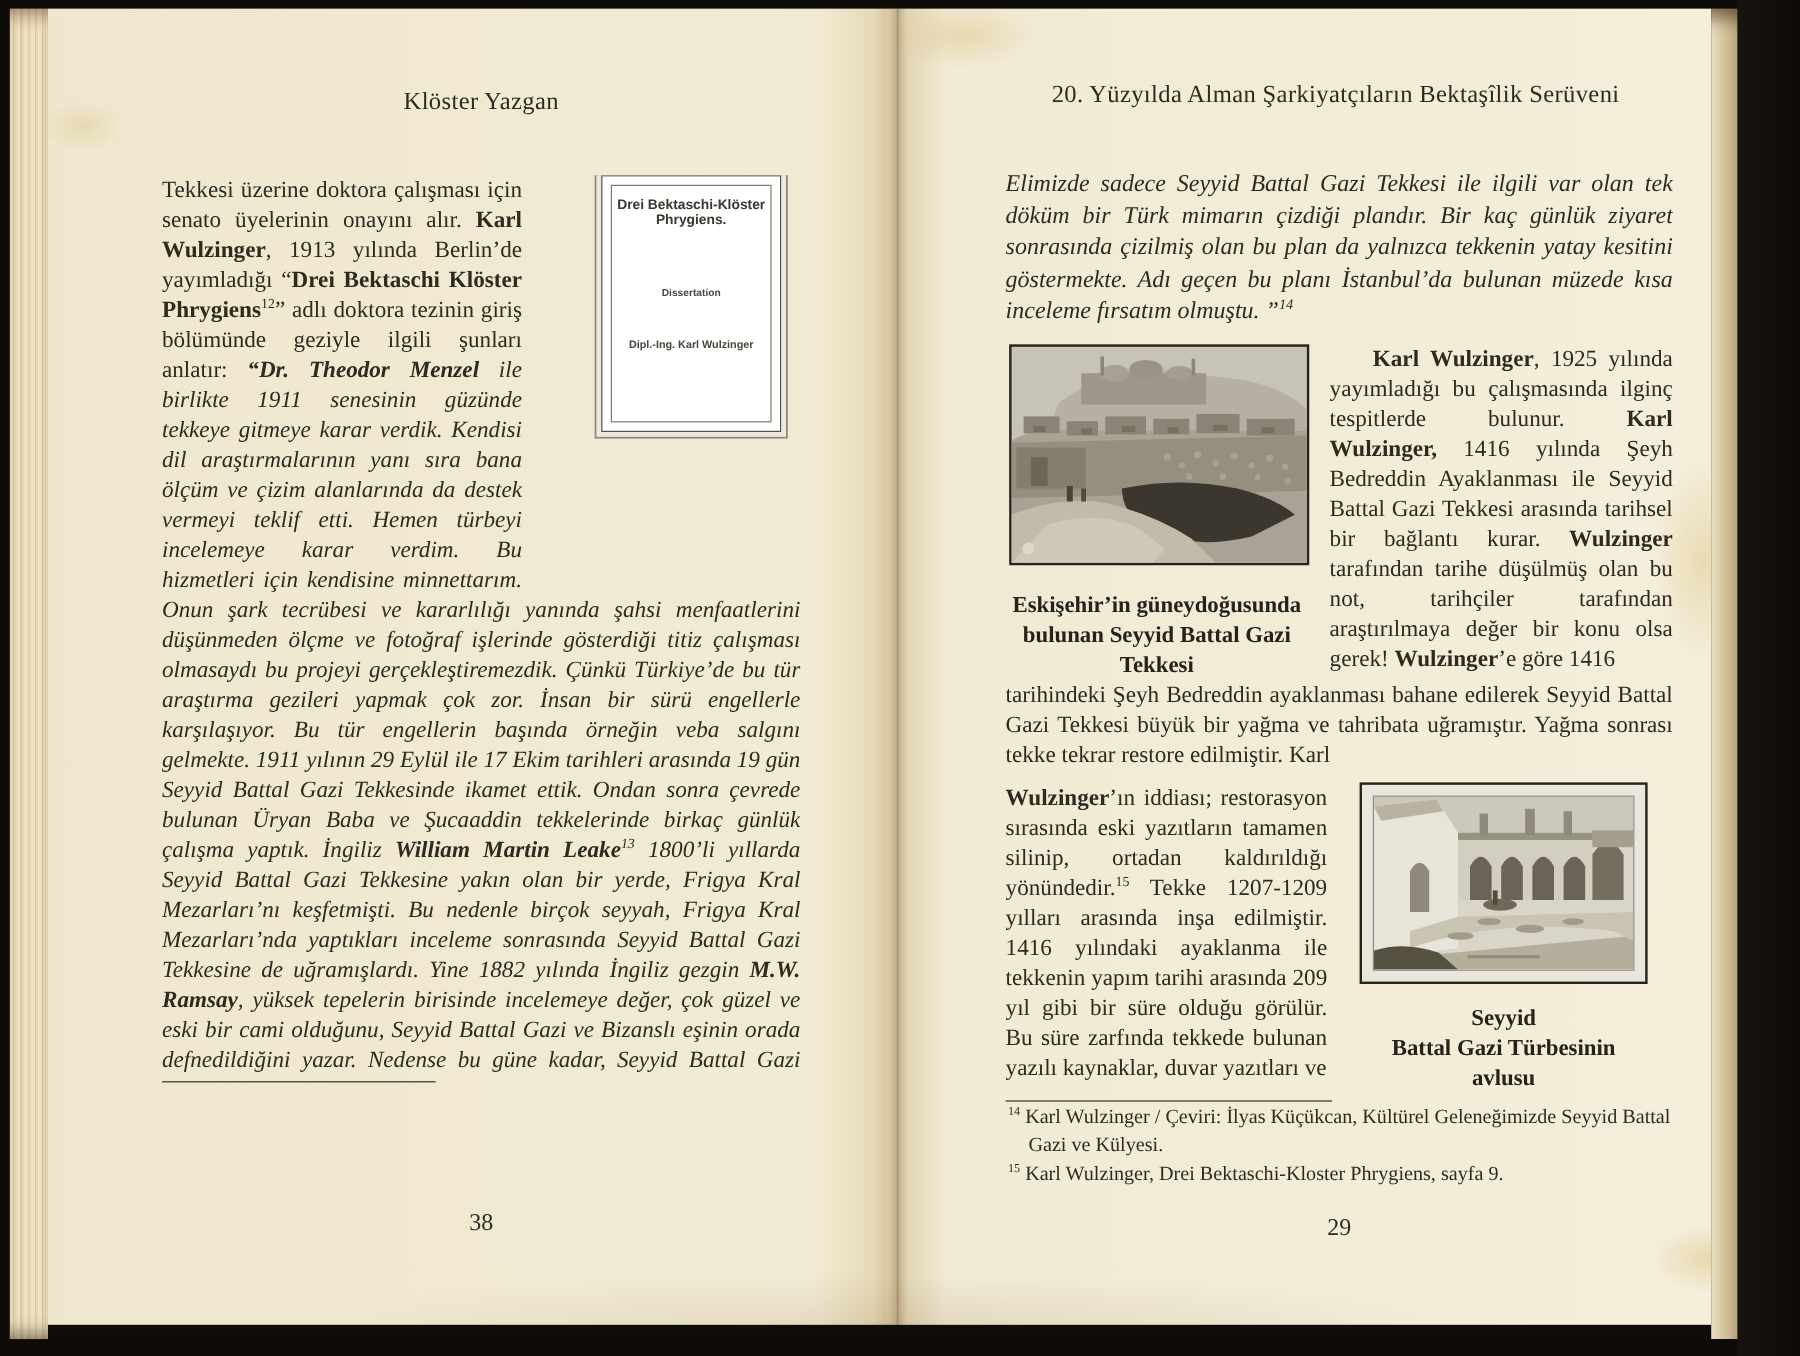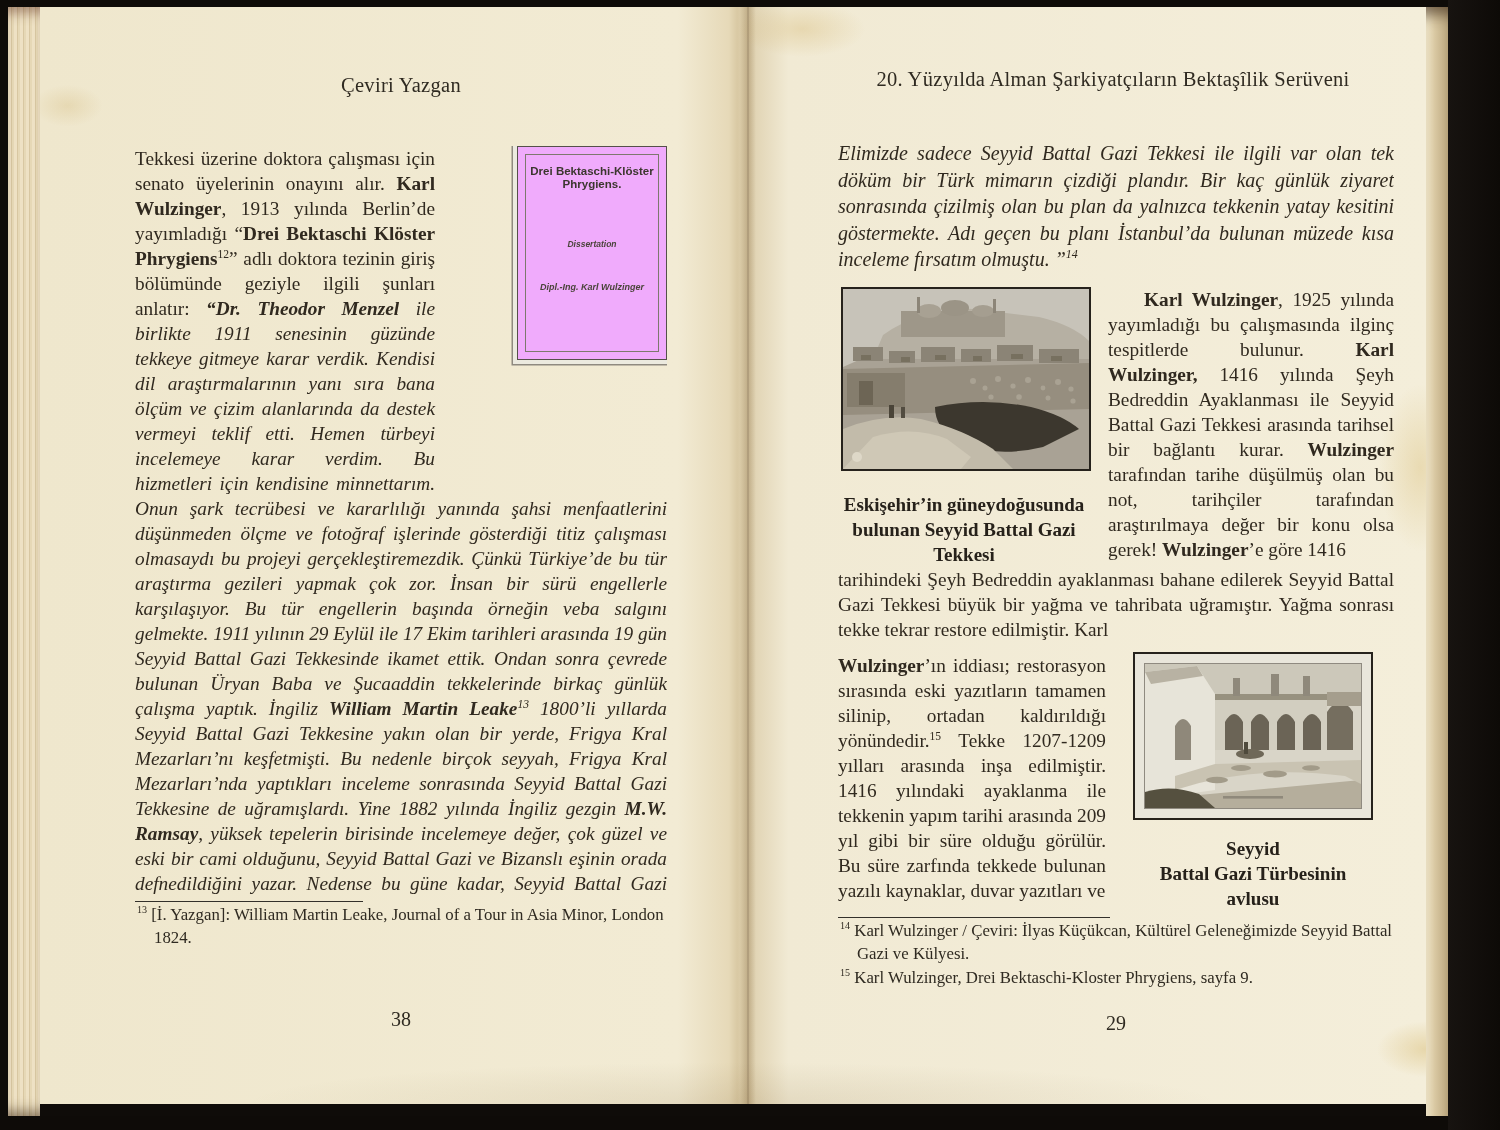--- a/index.html
+++ b/index.html
@@ -38,50 +38,50 @@
   .pg-header{text-align:center;font-size:20.5px;letter-spacing:.3px;color:#2f2a21;}
   .body-text{font-size:19.3px;line-height:25px;text-align:justify;color:#30291f;}
   .body-text sup, .fnote sup{font-size:.6em;vertical-align:super;line-height:0;}
   .fn-rule{border:0;border-top:1.8px solid #33302a;}
   .fnote{font-size:16.8px;line-height:23px;color:#2f2a21;text-indent:-17px;padding-left:17px;margin:0 0 1px 0;}
   .page-num{text-align:center;font-size:20px;color:#2f2a21;}
   .caption{font-weight:bold;text-align:center;font-size:19px;line-height:25px;color:#26211a;}
 
   
   .fig-cover-float{float:right;width:222px;min-height:328px;margin-left:10px;}
-  .cover-box{width:148px;height:212px;margin-left:auto;margin-right:0;
-    background:#f0abfc;border:1.5px solid #55504a;
+  .cover-box{width:148px;height:212px;margin-left:auto;margin-right:16px;
+    background:#ffffff;border:1.5px solid #55504a;
     box-shadow:0 0 0 4px #eceadf, 0 0 0 5.5px #8f8a80;position:relative;}
   .cover-inner{position:absolute;left:7px;top:7px;right:7px;bottom:7px;border:1px solid #7d786e;
     display:flex;flex-direction:column;align-items:center;}
   .cover-title{font-family:"Liberation Sans","DejaVu Sans",sans-serif;font-weight:bold;
     font-size:11.5px;line-height:13px;text-align:center;color:#3b362e;margin-top:10px;}
   .cover-rule{width:84%;height:1px;background:#6d675c;margin-top:8px;}
   .blur{background:#8e887a;border-radius:1px;opacity:.75;}
-  .cover-word{font-family:"Liberation Sans","DejaVu Sans",sans-serif;font-weight:bold;color:#4a443a;text-align:center;font-style:italic;}
+  .cover-word{font-family:"Liberation Sans","DejaVu Sans",sans-serif;font-weight:bold;color:#4a443a;text-align:center;}
 
   
   .photo-frame{border:2px solid #26221c;background:#b9b4aa;}
   .photo-frame2{border:2px solid #26221c;background:#e9e6db;padding:9px;}
   .photo-frame2 .mat{border:1px solid #8f8a80;}
 </style>
 </head>
 <body>
 
 <div class="spread"></div>
 <div class="gutter"></div>
 <div class="stains"></div>
 <div class="page-stack-left"></div>
 <div class="fold-right"></div>
 <div class="edge-top"></div>
 <div class="edge-bottom"></div>
 <div class="edge-left-black"></div>
 <div class="edge-right-black"></div>
 
-<div class="abs pg-header" style="left:135px;top:74px;width:532px;">Çeviri Yazgan</div>
+<div class="abs pg-header" style="left:135px;top:74px;width:532px;">Klöster Yazgan</div>
 
 <div class="abs body-text" style="left:135px;top:146px;width:532px;height:752px;overflow:hidden;">
   <div class="fig-cover-float">
     <div class="cover-box">
       <div class="cover-inner">
         <div class="cover-title">Drei Bektaschi-Klöster<br>Phrygiens.</div>
         <div class="cover-rule"></div>
         <div class="blur" style="width:70%;height:2px;margin-top:12px;"></div>
         <div class="blur" style="width:85%;height:2px;margin-top:5px;"></div>
         <div class="blur" style="width:40%;height:2px;margin-top:5px;"></div>
@@ -94,21 +94,20 @@
         <div class="blur" style="width:66%;height:2px;margin-top:5px;"></div>
         <div class="blur" style="width:58%;height:2px;margin-top:26px;"></div>
       </div>
     </div>
   </div>
   <span><span>Tekkesi üzerine doktora çalışması için senato üyelerinin onayını alır. </span><span style="font-weight: bold;">Karl Wulzinger</span><span>, 1913 yılında Berlin’de yayımladığı “</span><span style="font-weight: bold;">Drei Bektaschi Klöster Phrygiens</span><sup>12</sup><span>” adlı doktora tezinin giriş bölümünde geziyle ilgili şunları anlatır: </span><span style="font-weight: bold; font-style: italic;">“Dr. Theodor Menzel</span><span style="font-style: italic;"> ile birlikte 1911 senesinin güzünde tekkeye gitmeye karar verdik.  Kendisi dil araştırmalarının yanı sıra bana ölçüm ve çizim alanlarında da destek vermeyi teklif etti.  Hemen türbeyi incelemeye karar verdim.  Bu hizmetleri için kendisine minnettarım.  Onun şark tecrübesi ve kararlılığı yanında şahsi menfaatlerini düşünmeden ölçme ve fotoğraf işlerinde gösterdiği titiz çalışması olmasaydı bu projeyi gerçekleştiremezdik. Çünkü Türkiye’de bu tür araştırma gezileri yapmak çok zor. İnsan bir sürü engellerle karşılaşıyor. Bu tür engellerin başında örneğin veba salgını gelmekte. 1911 yılının 29 Eylül ile 17 Ekim tarihleri arasında 19 gün Seyyid Battal Gazi Tekkesinde ikamet ettik. Ondan sonra çevrede bulunan Üryan Baba ve Şucaaddin tekkelerinde birkaç günlük çalışma yaptık. İngiliz </span><span style="font-weight: bold; font-style: italic;">William Martin Leake</span><sup style="font-style: italic;">13</sup><span style="font-style: italic;"> 1800’li yıllarda Seyyid Battal Gazi Tekkesine yakın olan bir yerde, Frigya Kral Mezarları’nı keşfetmişti. Bu nedenle birçok seyyah, Frigya Kral Mezarları’nda yaptıkları inceleme sonrasında Seyyid Battal Gazi Tekkesine de uğramışlardı. Yine 1882 yılında İngiliz gezgin </span><span style="font-weight: bold; font-style: italic;">M.W. Ramsay</span><span style="font-style: italic;">, yüksek tepelerin birisinde incelemeye değer, çok güzel ve eski bir cami olduğunu, Seyyid Battal Gazi ve Bizanslı eşinin orada defnedildiğini yazar. Nedense bu güne kadar, Seyyid Battal Gazi Tekkesi ile ilgili kapsamlı bir çalışma yapılmamıştır.</span></span>
 </div>
 
 <hr class="fn-rule abs" style="left:135px;top:893px;width:228px;">
 <div class="abs" style="left:137px;top:903px;width:545px;">
-  <p class="fnote"><sup>13</sup> <span>[İ. Yazgan]:  William Martin Leake, Journal of a Tour in Asia Minor, London 1824.</span></p>
 </div>
 <div class="abs page-num" style="left:135px;top:1008px;width:532px;">38</div>
 
 <div class="abs pg-header" style="left:833px;top:68px;width:560px;">20. Yüzyılda Alman Şarkiyatçıların Bektaşîlik Serüveni</div>
 
 <div class="abs body-text" style="left:838px;top:140px;width:556px;height:135px;overflow:hidden;font-size:20px;line-height:26.5px;"><span style="font-style: italic;">Elimizde sadece Seyyid Battal Gazi Tekkesi ile ilgili var olan tek döküm bir Türk mimarın çizdiği plandır. Bir kaç günlük ziyaret sonrasında çizilmiş olan bu plan da yalnızca tekkenin yatay kesitini göstermekte. Adı geçen bu planı İstanbul’da bulunan müzede kısa inceleme fırsatım olmuştu. ”</span><sup style="font-style: italic;">14</sup></div>
 
 <div class="abs photo-frame" style="left:841px;top:287px;width:246px;height:180px;">
   <svg width="246" height="180" viewBox="0 0 246 180" xmlns="http://www.w3.org/2000/svg">
     <rect x="0" y="0" width="246" height="180" fill="#c7c3b9"></rect>

